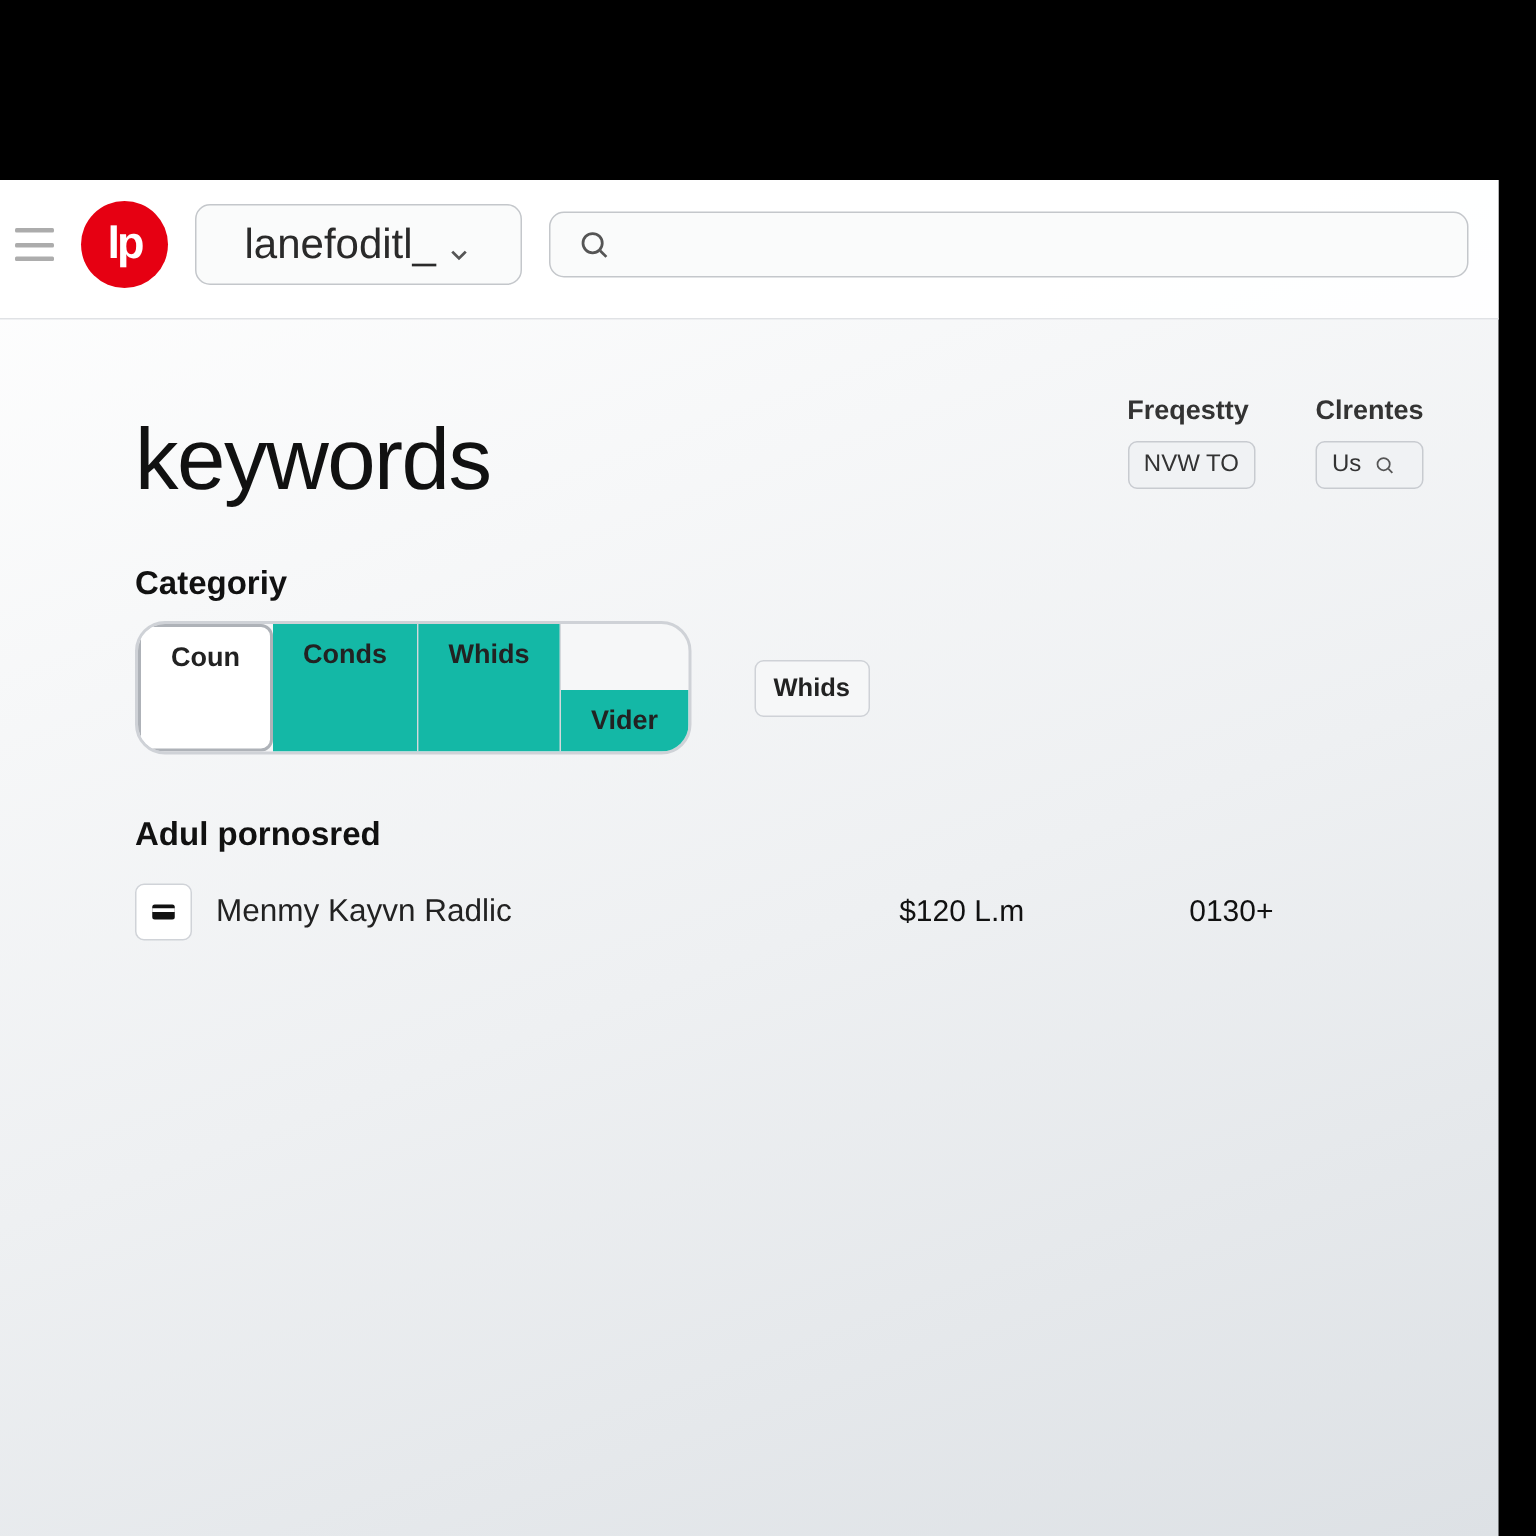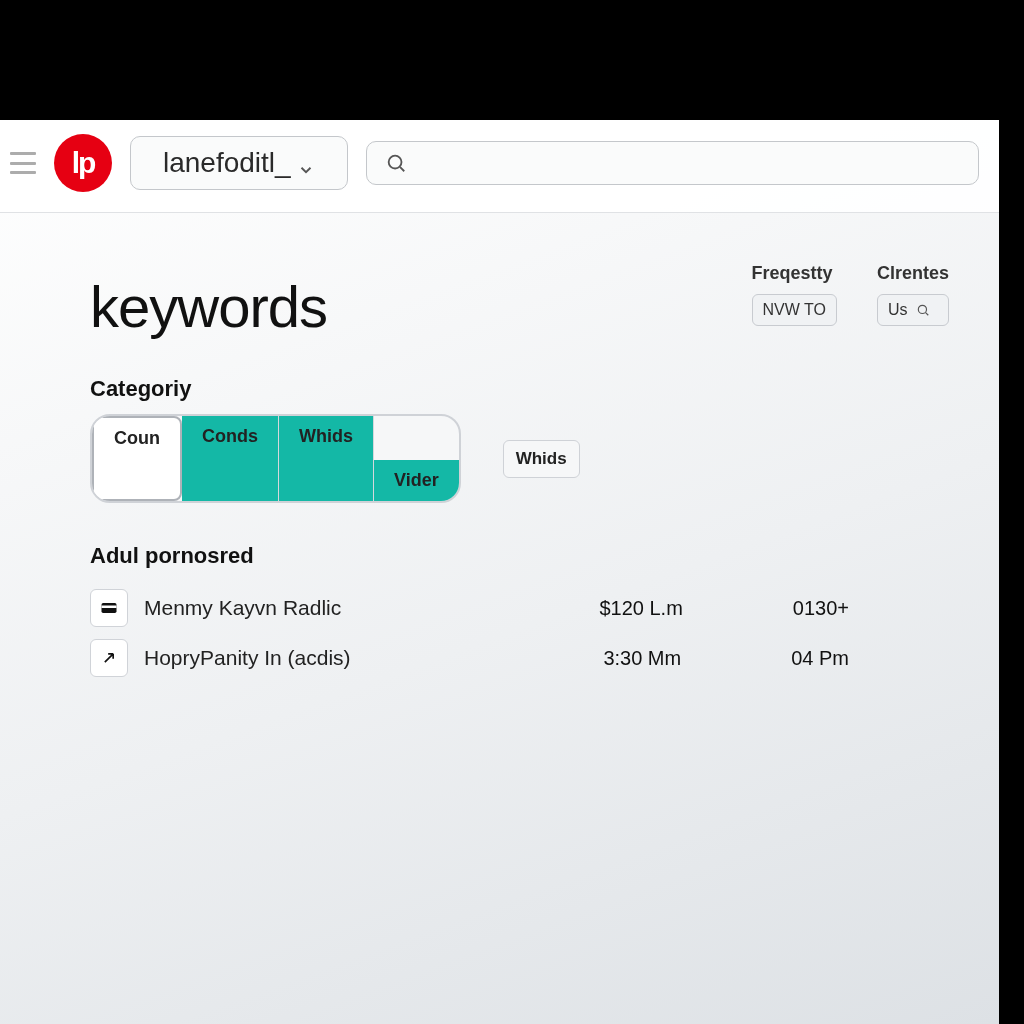--- a/index.html
+++ b/index.html
@@ -206,30 +206,18 @@
                 <rect x="3" y="9" width="18" height="3" fill="#fff"></rect>
               </svg>
           </div>
           <span>Menmy Kayvn Radlic</span>
           <div class="res-tail">
             <span>$120 L.m</span>
             <span>0130+</span>
           </div>
         </div>
 
-        <div class="result-row" style="position:relative;">
-          <div class="result-icon">
-            <svg viewBox="0 0 24 24" fill="none" stroke="#111" stroke-width="2">
-                <path d="M7 17 L17 7 M17 7 H11 M17 7 V13"></path>
-              </svg>
-          </div>
-          <span>HopryPanity In (acdis)</span>
-          <div class="res-tail">
-            <span>3:30 Mm</span>
-            <span>04 Pm</span>
-          </div>
-        </div>
 
       </div>
     </div>
 
   </div>
 </div>
 
 </body></html>

